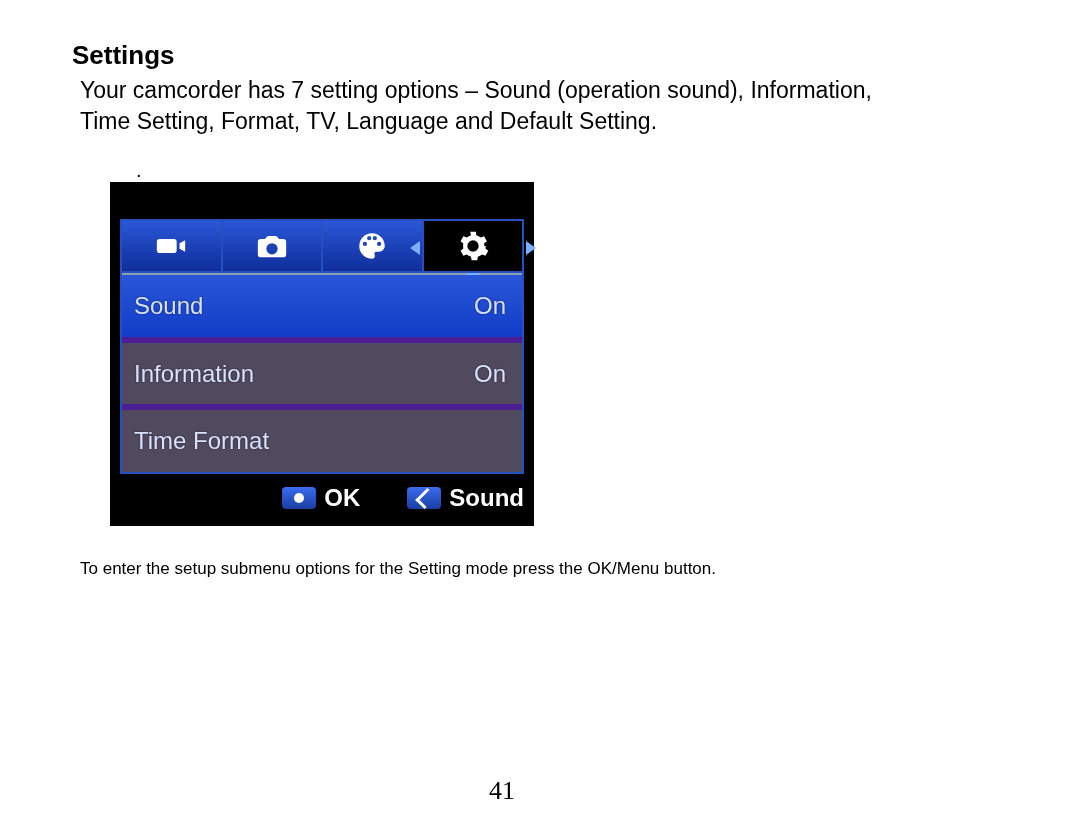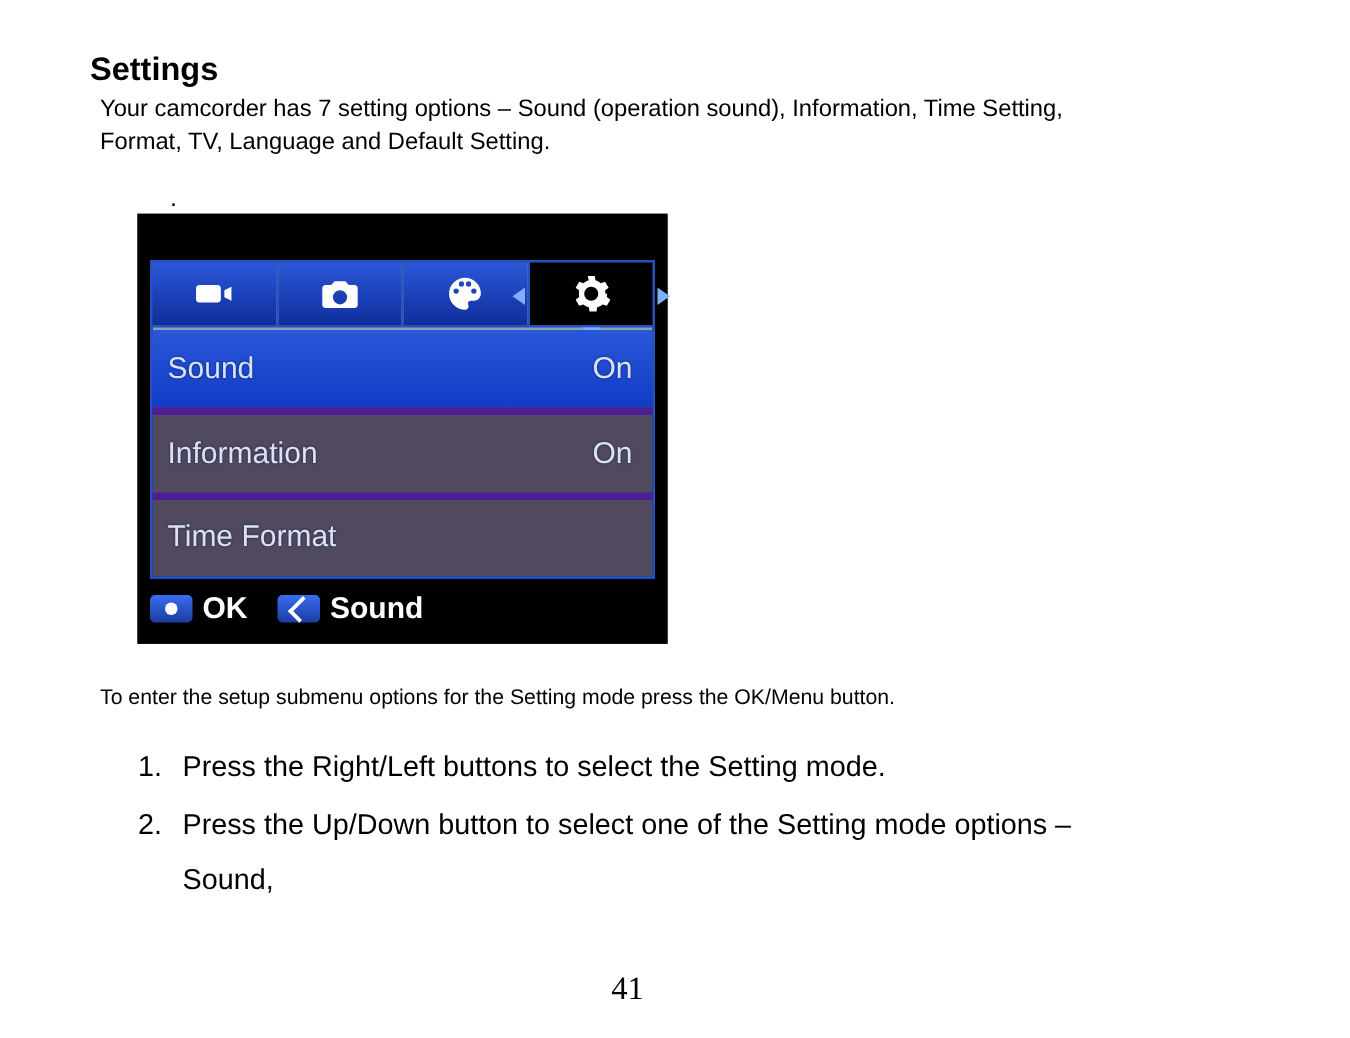--- a/index.html
+++ b/index.html
@@ -16,21 +16,21 @@
     box-sizing: border-box;
     padding: 40px 80px 0 80px;
   }
   .heading {
     font-weight: bold;
     font-size: 26px;
     margin-bottom: 4px;
     margin-left: -8px;
   }
   .intro {
-    font-size: 19px;
+    font-size: 23px;
     line-height: 1.35;
     margin: 0 0 22px 0;
   }
   .screenshot-wrap {
     margin: 18px 0 26px 30px;
   }
   .cam-screen {
     width: 420px;
     height: 340px;
     background: #000;
@@ -114,22 +114,22 @@
   .menu-row:first-child { border-top: none; }
   .menu-row.highlight {
     background: linear-gradient(#2a57d8, #113cc6);
     gap: 11px;
   }
   .footer-bar {
     position: absolute;
     left: 8px; right: 8px; bottom: 6px; height: 40px;
     display: flex;
     align-items: center;
-    justify-content: flex-start;
-    gap: 24px;
+    justify-content: flex-end;
+    gap: 47px;
     color: #fff;
     font-size: 24px;
     font-weight: bold;
     z-index: 3;
   }
   .footer-item {
     display: flex;
     align-items: center;
     gap: 8px;
   }
@@ -246,19 +246,15 @@
               <span class="back-arrow"></span>
             </span>
           <span>Sound</span>
         </div>
       </div>
     </div>
   </div>
 
   <p class="instr">To enter the setup submenu options for the Setting mode press the OK/Menu button.</p>
 
-  <ol class="steps">
-    <li>Press the Right/Left buttons to select the Setting mode.</li>
-    <li>Press the Up/Down button to select one of the Setting mode options – Sound,</li>
-  </ol>
 
   <div class="page-number">41</div>
 </div>
 
 </body></html>

